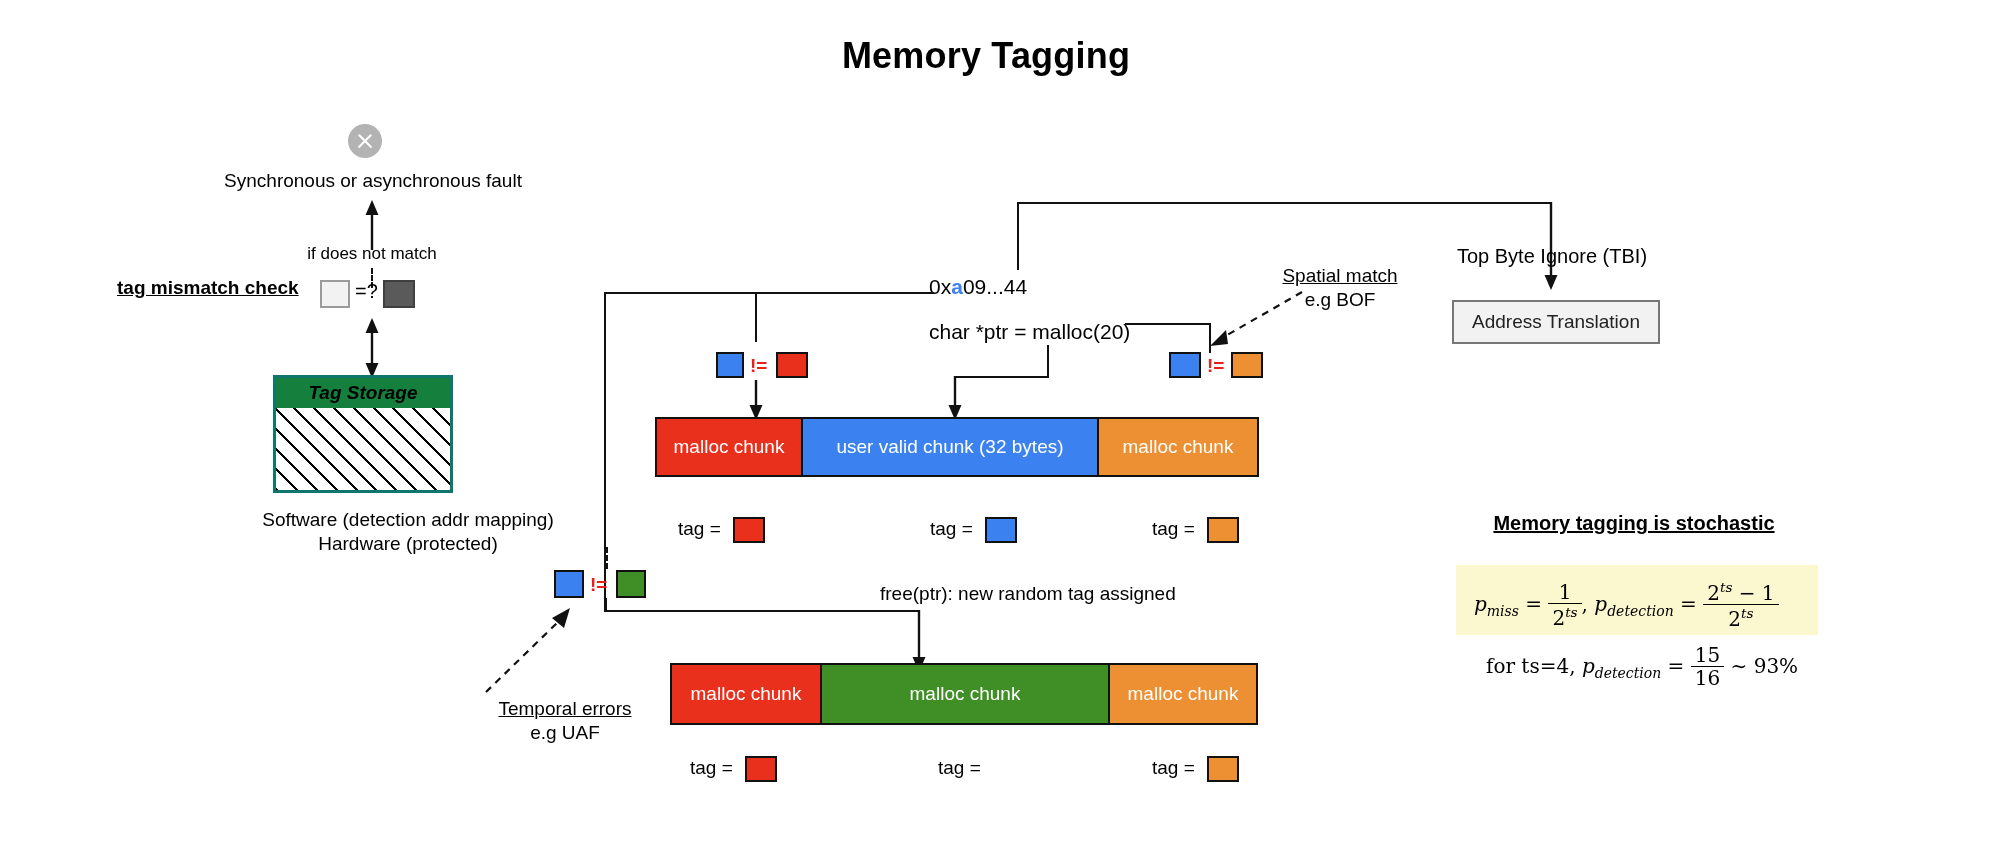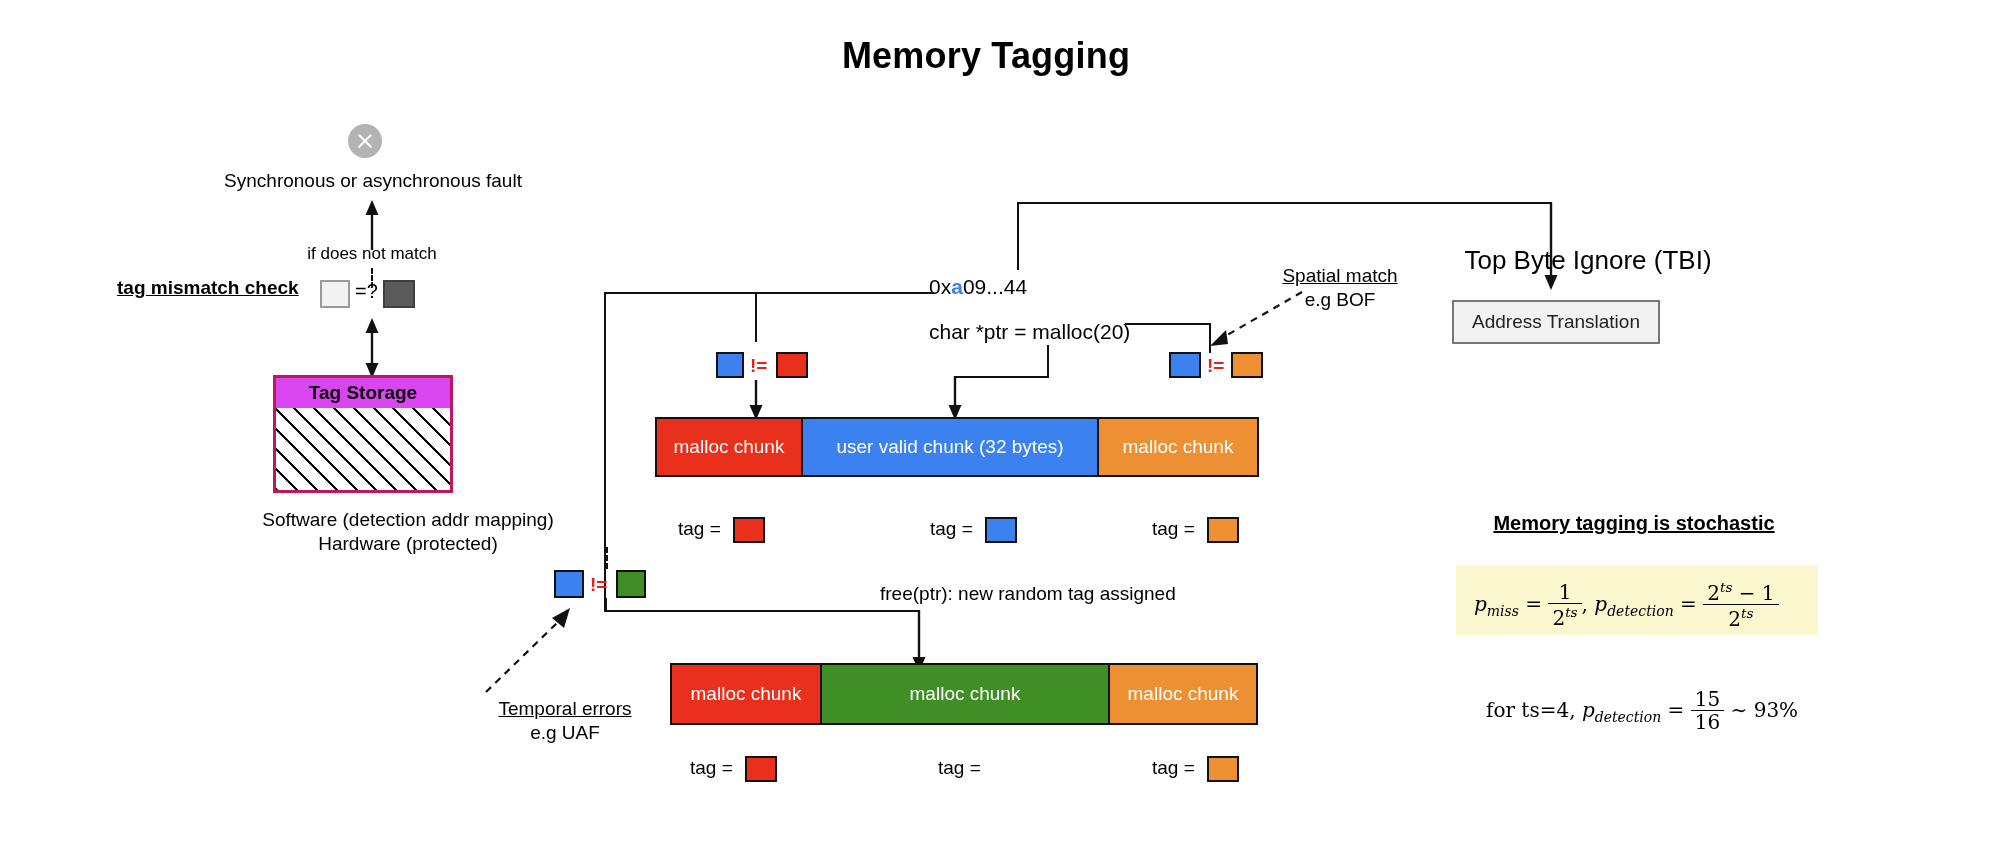--- a/index.html
+++ b/index.html
@@ -15,21 +15,21 @@
          color:#fff;font-size:19px;}
   .line{position:absolute;background:#111;}
   .hl{height:2px;}
   .vl{width:2px;}
   .dash-v{position:absolute;width:0;border-left:2px dashed #111;}
   svg{position:absolute;overflow:visible;}
   .xcircle{position:absolute;width:34px;height:34px;border-radius:50%;background:#b3b3b3;}
   .xcircle:before,.xcircle:after{content:"";position:absolute;left:8px;top:16px;width:18px;height:2.4px;background:#fff;}
   .xcircle:before{transform:rotate(45deg);}
   .xcircle:after{transform:rotate(-45deg);}
-  #tagStorageBox{position:absolute;border:3px solid #be185d;box-sizing:border-box;background:#d946ef;}
+  #tagStorageBox{position:absolute;border:3px solid #0f766e;box-sizing:border-box;background:#15803d;font-style:italic;}
   #tagStorageHdr{position:absolute;left:0;right:0;top:0;height:30px;border-bottom:3px solid #000;
                  display:flex;align-items:center;justify-content:center;
                  font-weight:bold;font-size:19px;}
   #tagStorageHatch{position:absolute;left:0;right:0;top:30px;bottom:0;
       background-image:repeating-linear-gradient(45deg,#000 0px,#000 2px,#fff 2px,#fff 14px);}
   #addrBox{position:absolute;border:2px solid #777;background:#f2f2f2;box-sizing:border-box;
            display:flex;align-items:center;justify-content:center;font-size:19px;color:#222;}
   #formulaHl{position:absolute;background:#fbf8d0;}
   .math{position:absolute;font-family:"DejaVu Serif",serif;white-space:nowrap;}
   .mi{font-style:italic;}
@@ -84,21 +84,21 @@
 
 <div class="line vl" style="left:1017px;top:248px;height:22px;"></div>
 
 <div class="line hl" style="left:1017px;top:202px;width:534px;"></div>
 <div class="line vl" style="left:1017px;top:202px;height:48px;"></div>
 <svg style="left:1540px;top:202px;" width="24" height="88">
   <line x1="11" y1="0" x2="11" y2="74" stroke="#111" stroke-width="2.4"></line>
   <polygon points="11,88 4.5,73 17.5,73" fill="#111"></polygon>
 </svg>
 
-<div class="t center" style="left:1588px;top:245px;font-size:26px;">Top Byte Ignore (TBI)</div>
+<div class="t center" style="left:1552px;top:245px;font-size:20px;">Top Byte Ignore (TBI)</div>
 
 <div id="addrBox" style="left:1452px;top:300px;width:208px;height:44px;">Address Translation</div>
 
 <div class="line hl" style="left:604px;top:292px;width:330px;"></div>
 <div class="line vl" style="left:604px;top:292px;height:320px;"></div>
 <div class="line hl" style="left:604px;top:610px;width:10px;"></div>
 
 <div class="line vl" style="left:755px;top:292px;height:50px;"></div>
 
 <div class="swatch" style="left:716px;top:352px;width:28px;height:26px;background:#3b82f0;"></div>
@@ -203,21 +203,21 @@
     <span class="den"><span>2</span><sup class="mi">ts</sup></span>
   </span><span>,</span>
   <span class="mi">p</span><sub class="mi" style="font-size:.7em;">detection</sub>
   <span>=</span>
   <span class="frac">
     <span class="num"><span>2</span><sup class="mi">ts</sup> <span>− 1</span></span>
     <span class="den"><span>2</span><sup class="mi">ts</sup></span>
   </span>
 </div>
 
-<div class="math" style="left:1486px;top:644px;font-size:20px;margin-top:44px;">
+<div class="math" style="left:1486px;top:644px;font-size:20px;">
   <span>for ts=4,</span>
   <span class="mi">p</span><sub class="mi" style="font-size:.7em;">detection</sub>
   <span>=</span>
   <span class="frac">
     <span class="num">15</span>
     <span class="den">16</span>
   </span>
   <span>∼ 93%</span>
 </div>
 

